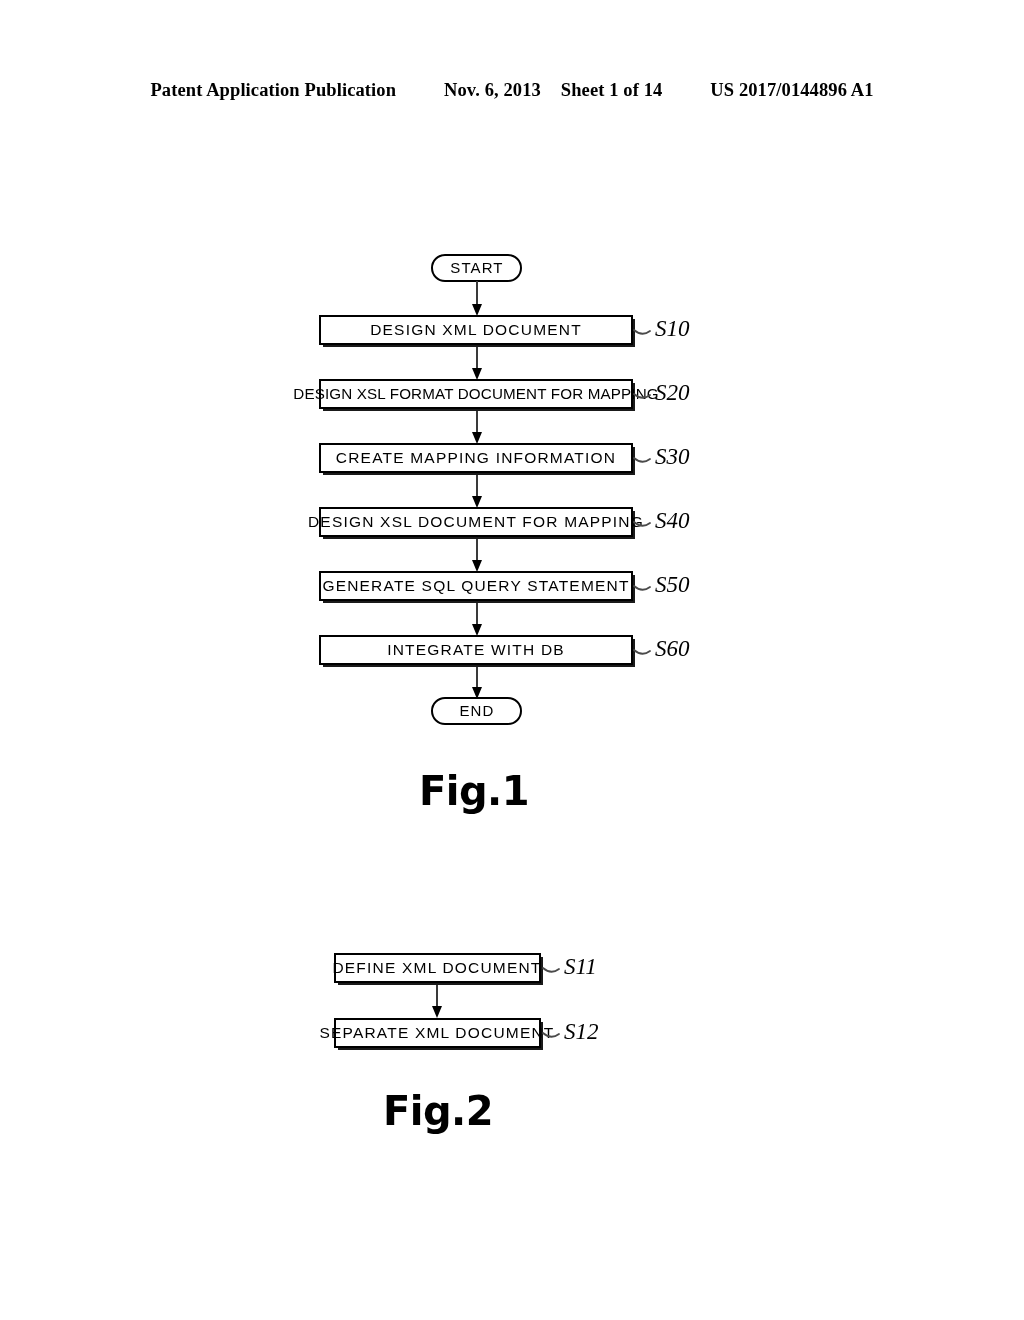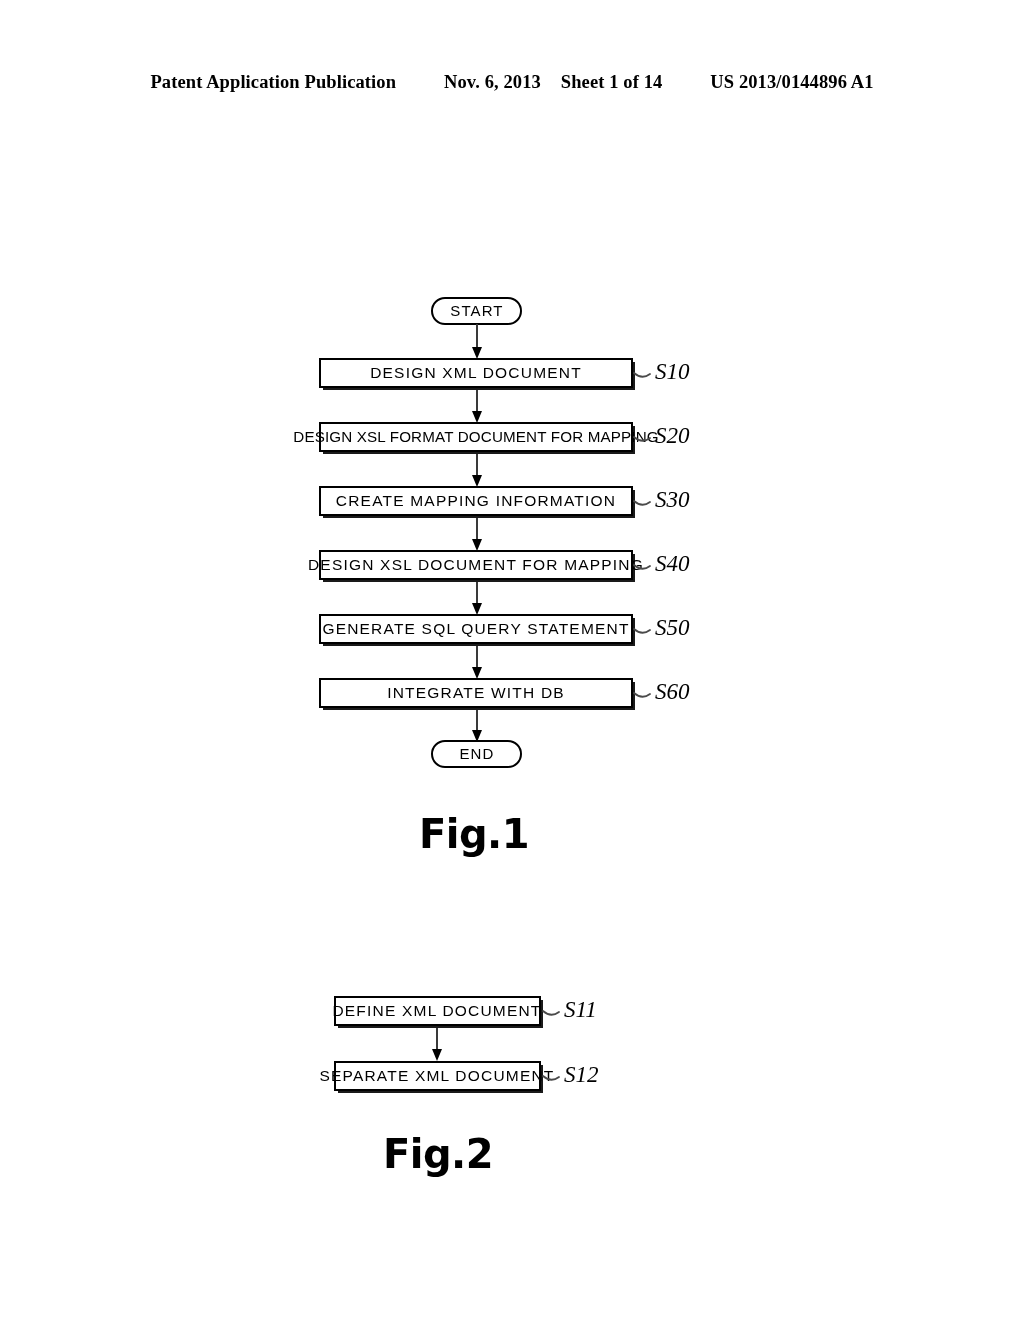--- a/index.html
+++ b/index.html
@@ -14,21 +14,21 @@
     position: relative;
     font-family: "Liberation Sans", sans-serif;
     color: #000000;
     overflow: hidden;
   }
 
   
   .page-header {
     position: absolute;
     left: 0;
-    top: 72px;
+    top: 80px;
     width: 1024px;
     height: 30px;
     display: flex;
     justify-content: center;
     align-items: baseline;
     font-family: "Liberation Serif", serif;
     font-weight: bold;
     font-size: 18.5px;
     letter-spacing: 0.1px;
     white-space: nowrap;
@@ -39,21 +39,20 @@
   .hdr-patno      { }
 
   
   .figure {
     position: absolute;
     left: 0;
     top: 0;
     width: 1024px;
     height: 1244px;
     pointer-events: none;
-    margin-top: 43px;
   }
   .figure svg { display: block; }
 
   
   .node-text {
     font-family: "Liberation Sans", sans-serif;
     font-size: 15.5px;
     letter-spacing: 1.2px;
     fill: #000000;
     text-anchor: middle;
@@ -123,21 +122,21 @@
     stroke-linecap: round;
   }
 </style>
 </head>
 <body>
 
 <div class="page-header">
   <span class="hdr-pub">Patent Application Publication</span>
   <span class="hdr-date">Nov. 6, 2013</span>
   <span class="hdr-sheet">Sheet 1 of 14</span>
-  <span class="hdr-patno">US 2013/0144896 A1</span>
+  <span class="hdr-patno">US 2017/0144896 A1</span>
 </div>
 
 <div class="figure">
 <svg width="1024" height="1320" viewBox="0 0 1024 1320" xmlns="http://www.w3.org/2000/svg">
 
   <g>
 
     <g>
       <rect class="term-shape" x="432" y="255" width="89" height="26" rx="13" ry="13"></rect>
       <text class="term-text" x="477" y="269">START</text>

